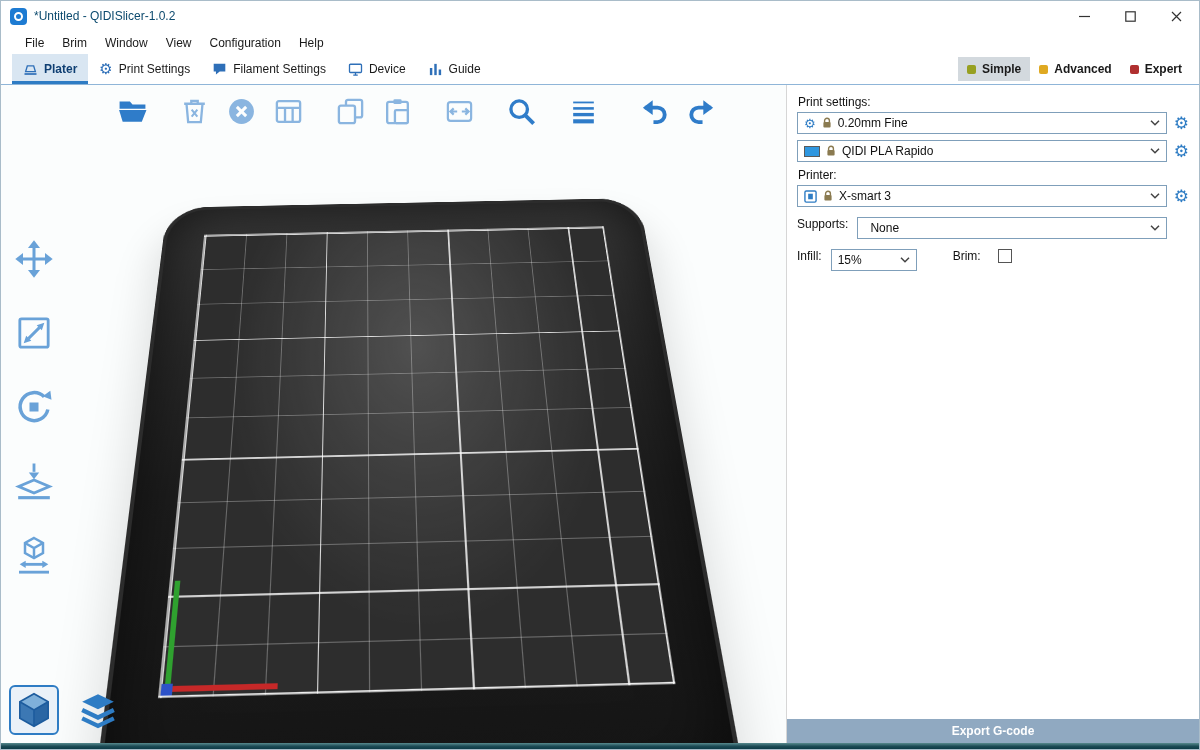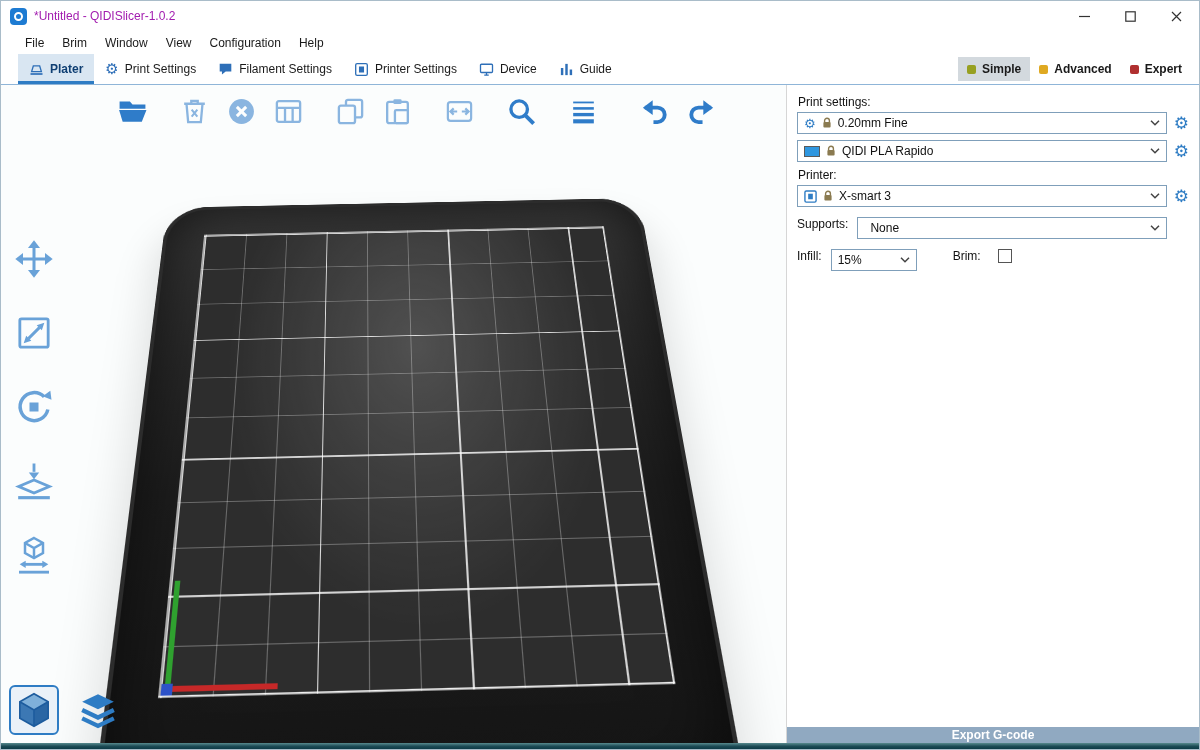--- a/index.html
+++ b/index.html
@@ -3,30 +3,30 @@
 <meta charset="utf-8">
 <style>
   *{margin:0;padding:0;box-sizing:border-box}
   body{width:1200px;height:750px;font-family:"Liberation Sans",sans-serif;background:#e3e7ea;overflow:hidden}
   .app{width:1200px;height:750px;background:#fff;display:flex;flex-direction:column;overflow:hidden;border:1px solid #a9bcc9}
 
   
   .titlebar{flex:0 0 30px;display:flex;align-items:center;padding-left:9px}
   .app-logo{width:17px;height:17px;border-radius:4px;background:#1d7bd2;display:flex;align-items:center;justify-content:center;flex:0 0 17px}
   .app-logo i{display:block;width:9px;height:9px;border:2px solid #fff;border-radius:50%}
-  .title-text{margin-left:7px;font-size:12px;color:#a21caf}
+  .title-text{margin-left:7px;font-size:12px;color:#0c4a6e}
   .win-controls{margin-left:auto;display:flex;height:100%}
   .win-btn{width:46px;display:flex;align-items:center;justify-content:center;color:#222}
 
   
   .menubar{flex:0 0 23px;display:flex;align-items:center;padding-left:15px}
   .menu-item{font-size:12px;color:#1a1a1a;padding:2px 9px}
 
   
-  .tabbar{flex:0 0 31px;display:flex;align-items:stretch;border-bottom:1px solid #8fb5d8;padding-left:17px;background:#fff}
+  .tabbar{flex:0 0 31px;display:flex;align-items:stretch;border-bottom:1px solid #8fb5d8;padding-left:11px;background:#fff}
   .tab{display:flex;align-items:center;gap:6px;padding:0 11px;font-size:12px;color:#1a1a1a}
   .tab .ticon{color:#2e6fb8;display:flex;align-items:center;font-size:15px}
   .tab .ticon svg{width:15px;height:15px}
   .tab.active{background:#d9e6f2;font-weight:bold;box-shadow:inset 0 -3px 0 #2e7cc4;color:#0f3f73}
   .gchar{font-family:"DejaVu Sans","Liberation Sans",sans-serif;font-style:normal}
   .modes{margin-left:auto;display:flex;align-items:center;padding-right:8px}
   .mode{display:flex;align-items:center;gap:6px;padding:5px 9px;font-size:12px;font-weight:bold;color:#1a1a1a}
   .mode .dot{width:9px;height:9px;border-radius:2px}
   .mode.active{background:#d3d9de}
   .dot-simple{background:#97a021}
@@ -79,21 +79,21 @@
   .combo .val{color:#111;white-space:nowrap;overflow:hidden}
   .chev{margin-left:auto;flex:0 0 auto}
   .gear-btn{color:#2e7cc4;font-size:17px;line-height:1;flex:0 0 auto}
   .combo-gear{color:#2e7cc4;font-size:13px;line-height:1}
   .swatch{width:16px;height:11px;background:#2f97e0;border:1px solid #5a5a5a;flex:0 0 16px}
   .row{display:flex;align-items:flex-start;margin-top:10px;padding-right:22px}
   .inline-label{margin-right:9px;color:#111}
   .combo.small{flex:0 0 86px}
   .brim-label{margin-left:36px}
   .checkbox{width:14px;height:14px;border:1px solid #555;background:#fff;margin-left:8px}
-  .export-btn{position:absolute;left:0;right:0;bottom:0;height:16px;background:#90a9c1;color:#fff;font-weight:bold;font-size:12px;display:flex;align-items:center;justify-content:center;border:none;font-family:"Liberation Sans",sans-serif}
+  .export-btn{position:absolute;left:0;right:0;bottom:0;height:24px;background:#90a9c1;color:#fff;font-weight:bold;font-size:12px;display:flex;align-items:center;justify-content:center;border:none;font-family:"Liberation Sans",sans-serif}
 
   .bottom-strip{flex:0 0 6px;background:linear-gradient(180deg,#588a8e,#1c4b55 55%,#0d3a46)}
   svg{display:block}
 </style>
 </head>
 <body>
 
 <div class="app">
 
   <div class="titlebar">
@@ -143,29 +143,20 @@
       <span class="ticon gchar">⚙</span>
       <span>Print Settings</span>
     </div>
     <div class="tab">
       <span class="ticon">
         <svg viewBox="0 0 16 16" fill="currentColor">
             <path d="M1.8 1.8h12.4v8.4H8.2l-4 3.2v-3.2H1.8z"></path>
           </svg>
       </span>
       <span>Filament Settings</span>
-    </div>
-    <div class="tab">
-      <span class="ticon">
-        <svg viewBox="0 0 16 16" fill="none" stroke="currentColor" stroke-width="1.4">
-            <rect x="1.8" y="1.8" width="12.4" height="12.4" rx="1.5"></rect>
-            <rect x="5.3" y="4.8" width="5.4" height="6.4" fill="currentColor" stroke="none"></rect>
-          </svg>
-      </span>
-      <span>Printer Settings</span>
     </div>
     <div class="tab">
       <span class="ticon">
         <svg viewBox="0 0 16 16" fill="none" stroke="currentColor" stroke-width="1.4">
             <rect x="1.6" y="2.4" width="12.8" height="8.8" rx="1"></rect>
             <path d="M5.6 14h4.8M8 11.2V14"></path>
           </svg>
       </span>
       <span>Device</span>
     </div>

